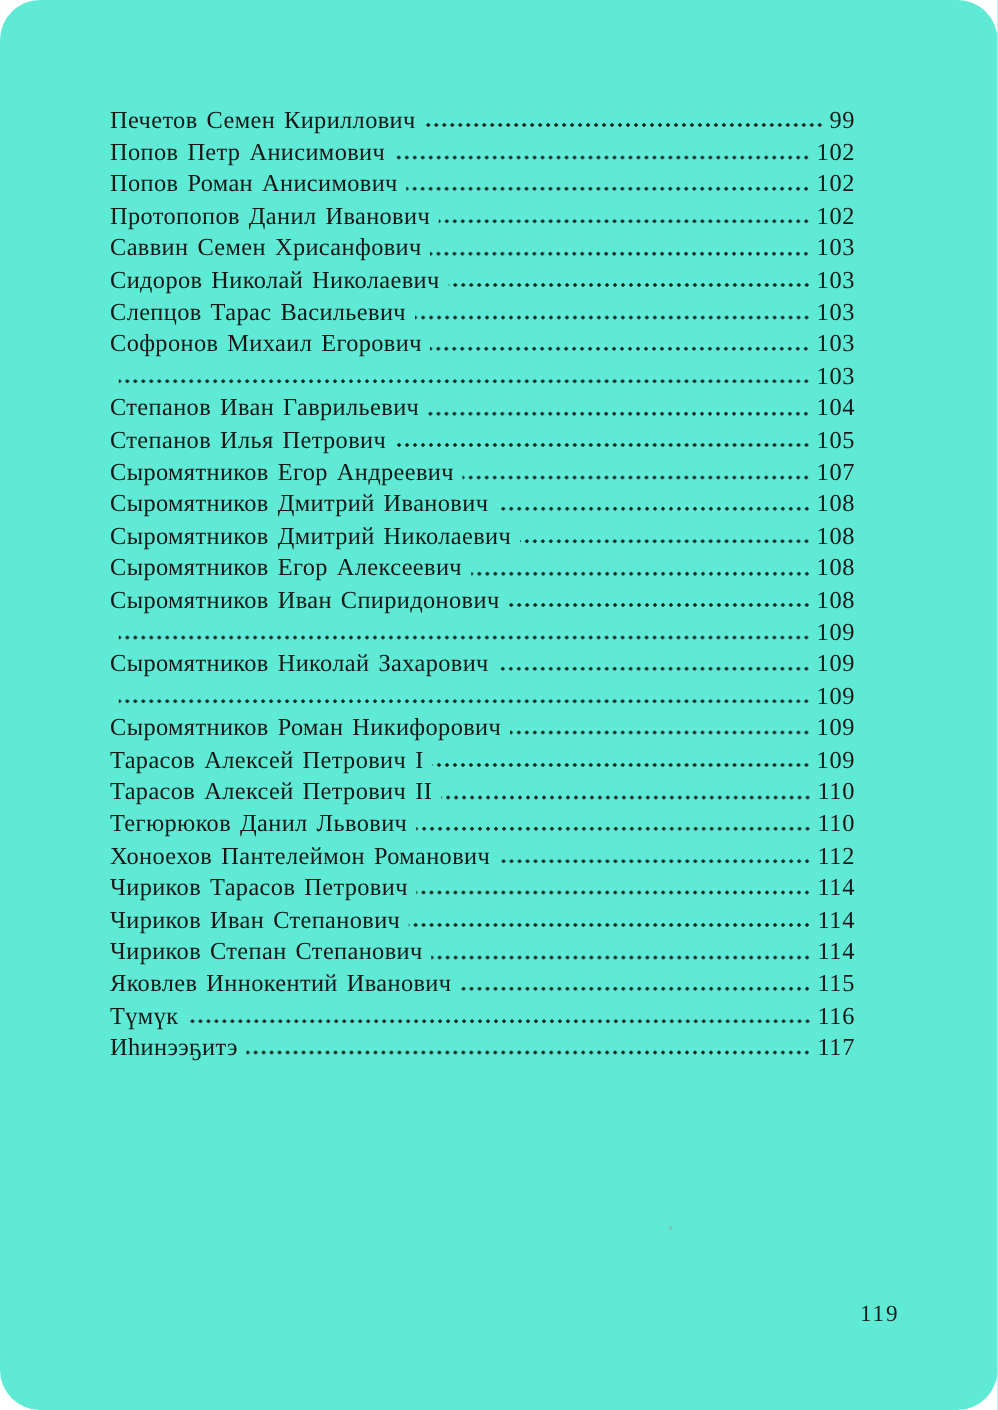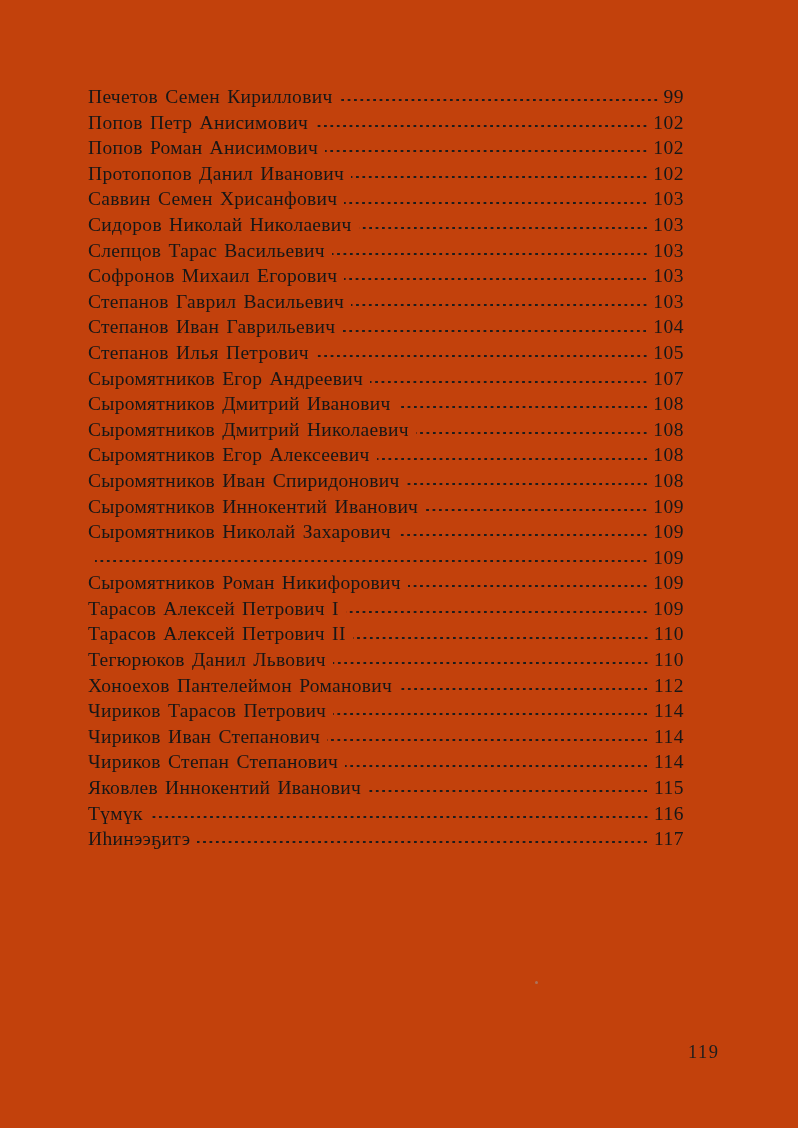--- a/index.html
+++ b/index.html
@@ -11,21 +11,22 @@
     height: 1128px;
     background: #ffffff;
     font-family: "Liberation Serif", "DejaVu Serif", serif;
     color: #171717;
     position: relative;
     overflow: hidden;
   }
   .scan-page {
     position: absolute;
     inset: 0;
-    background: #c2410c;
+    background: #5eead4;
+    border-radius: 32px;
   }
   .toc {
     position: absolute;
     left: 88px;
     top: 84px;
     width: 596px;
   }
   .toc-row {
     display: flex;
     align-items: baseline;
@@ -119,21 +120,20 @@
     <span class="toc-page">103</span>
   </div>
 
   <div class="toc-row">
     <span class="toc-title">Софронов Михаил Егорович</span>
     <span class="toc-dots"></span>
     <span class="toc-page">103</span>
   </div>
 
   <div class="toc-row">
-    <span class="toc-title">Степанов Гаврил Васильевич</span>
     <span class="toc-dots"></span>
     <span class="toc-page">103</span>
   </div>
 
   <div class="toc-row">
     <span class="toc-title">Степанов Иван Гаврильевич</span>
     <span class="toc-dots"></span>
     <span class="toc-page">104</span>
   </div>
 
@@ -168,21 +168,20 @@
     <span class="toc-page">108</span>
   </div>
 
   <div class="toc-row">
     <span class="toc-title">Сыромятников Иван Спиридонович</span>
     <span class="toc-dots"></span>
     <span class="toc-page">108</span>
   </div>
 
   <div class="toc-row">
-    <span class="toc-title">Сыромятников Иннокентий Иванович</span>
     <span class="toc-dots"></span>
     <span class="toc-page">109</span>
   </div>
 
   <div class="toc-row">
     <span class="toc-title">Сыромятников Николай Захарович</span>
     <span class="toc-dots"></span>
     <span class="toc-page">109</span>
   </div>
 

